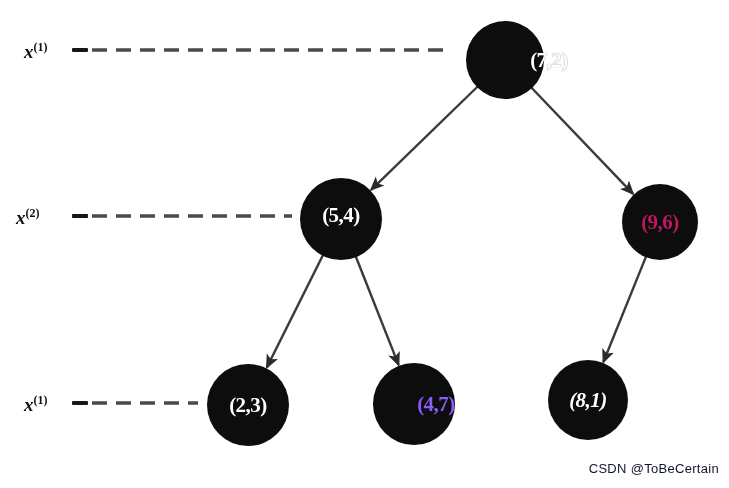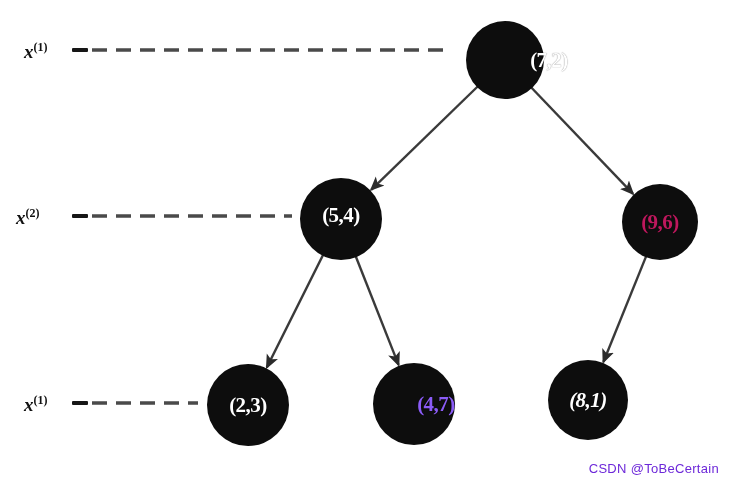--- a/index.html
+++ b/index.html
@@ -56,21 +56,21 @@
     letter-spacing: -0.5px;
     text-align: center;
     transform: translate(-50%, -50%);
     pointer-events: none;
     text-shadow: 0 0 1px rgba(0,0,0,0.6);
   }
   .watermark {
     position: absolute;
     right: 10px;
     bottom: 12px;
-    color: #6d28d9;
+    color: #0f172a;
     font-family: "Liberation Sans", sans-serif;
     font-size: 13px;
     letter-spacing: 0.3px;
     white-space: nowrap;
   }
 </style>
 </head>
 <body>
 
 <div id="stage">

